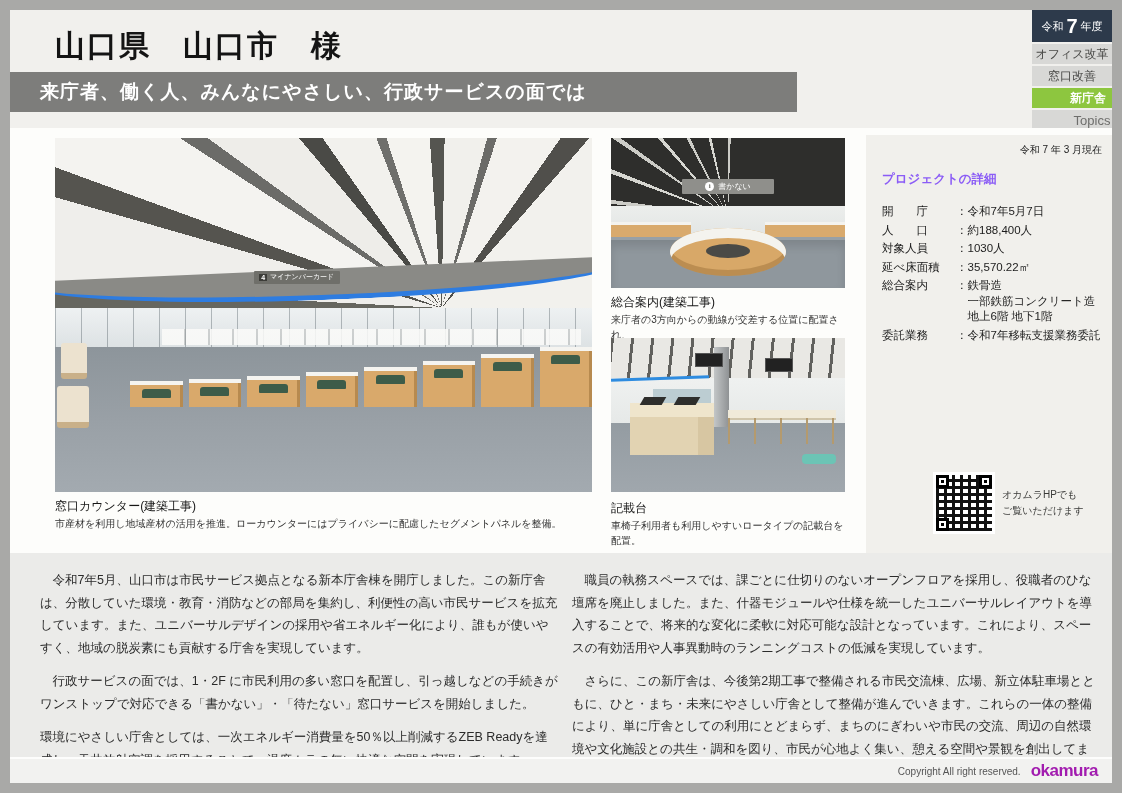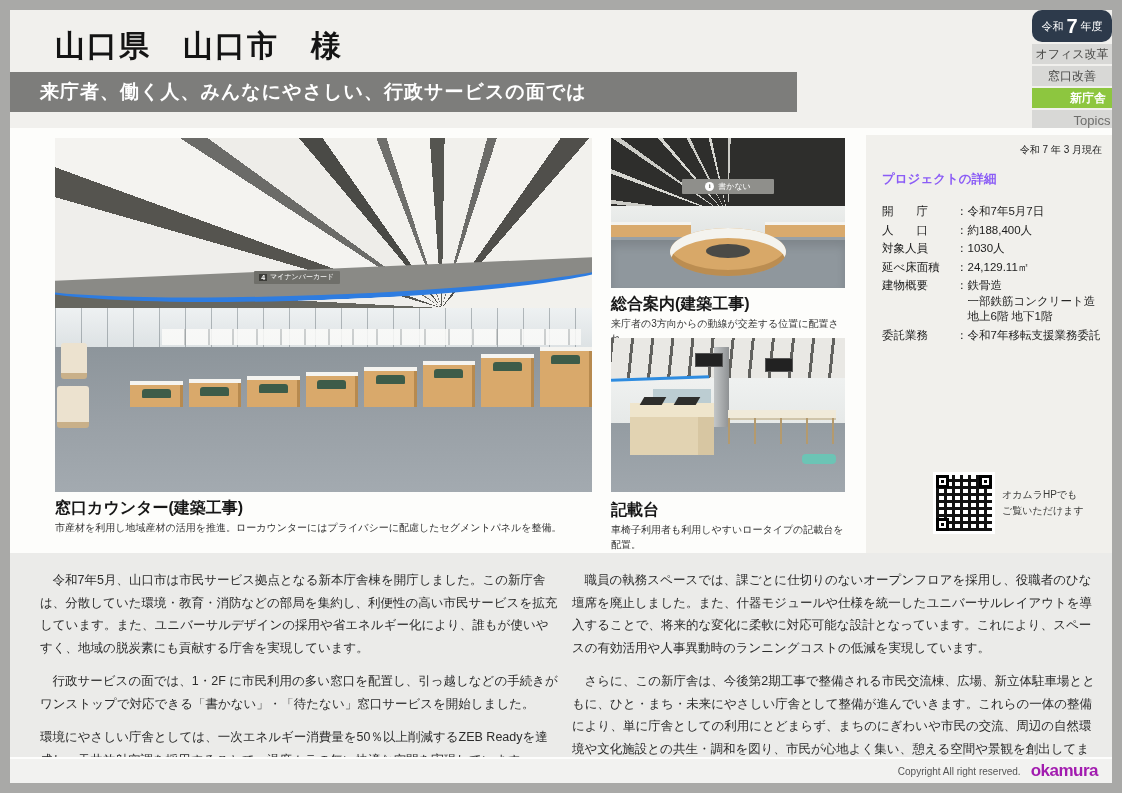--- a/index.html
+++ b/index.html
@@ -11,32 +11,32 @@
   }
   .page{position:absolute;inset:10px;background:#f1f0ed;}
 
   
   .title{position:absolute;left:45px;top:16px;font-size:30px;font-weight:bold;color:#141414;letter-spacing:2px;}
   .banner{position:absolute;left:0;top:62px;width:787px;height:40px;background:#7d7d7b;color:#fff;
           font-size:19px;font-weight:bold;display:flex;align-items:center;padding-left:30px;box-sizing:border-box;letter-spacing:1px;}
 
   
   .tabs{position:absolute;right:0;top:0;width:80px;}
-  .tab-fiscal{height:32px;background:#2d3a4b;color:#fff;display:flex;align-items:center;justify-content:center;gap:3px;border-radius:10px;}
+  .tab-fiscal{height:32px;background:#2d3a4b;color:#fff;display:flex;align-items:center;justify-content:center;gap:3px;}
   .tab-fiscal .sm{font-size:11px;}
   .tab-fiscal .big{font-size:20px;font-weight:bold;}
   .tab{height:20px;margin-top:2px;background:#d8d8d6;color:#4a4a48;font-size:12px;
        display:flex;align-items:center;justify-content:center;}
   .tab.active{background:#8dc63f;color:#fff;font-weight:bold;padding-left:32px;}
   .tab.latin{font-size:13px;color:#6e6e6c;padding-left:40px;}
 
   
   .main{position:absolute;left:0;top:118px;width:1102px;height:425px;background:#fdfdfb;}
 
-  .cap-title{font-size:16px;font-weight:bold;color:#161616;margin-top:4px;}
+  .cap-title{font-size:12px;font-weight:normal;color:#161616;margin-top:4px;}
   .cap-body{font-size:10px;color:#333;margin-top:2px;line-height:1.45;white-space:pre-line;}
 
   
   .ph{position:absolute;overflow:hidden;background:#98a0a6;}
   .ph-main{left:45px;top:10px;width:537px;height:354px;}
   .cap-main{position:absolute;left:45px;top:366px;width:537px;}
 
   .ph-main .ceiling{position:absolute;left:0;top:0;right:0;height:48%;
     background:conic-gradient(from 255deg at 72% 100%,
       #f2f1ee 0 14deg,#66665f 14deg 18deg,#efeeeb 18deg 31deg,#55544f 31deg 35deg,
@@ -236,24 +236,24 @@
         <div class="row">
           <span class="lbl">人　　口</span>
           <span class="val">：約188,400人</span>
         </div>
         <div class="row">
           <span class="lbl">対象人員</span>
           <span class="val">：1030人</span>
         </div>
         <div class="row">
           <span class="lbl">延べ床面積</span>
-          <span class="val">：24,129.11㎡</span>
-        </div>
-        <div class="row">
-          <span class="lbl">建物概要</span>
+          <span class="val">：35,570.22㎡</span>
+        </div>
+        <div class="row">
+          <span class="lbl">総合案内</span>
           <span class="val">：鉄骨造
 　一部鉄筋コンクリート造
 　地上6階  地下1階</span>
         </div>
         <div class="row">
           <span class="lbl">委託業務</span>
           <span class="val">：令和7年移転支援業務委託</span>
         </div>
       </div>
       <div class="qr-wrap">

